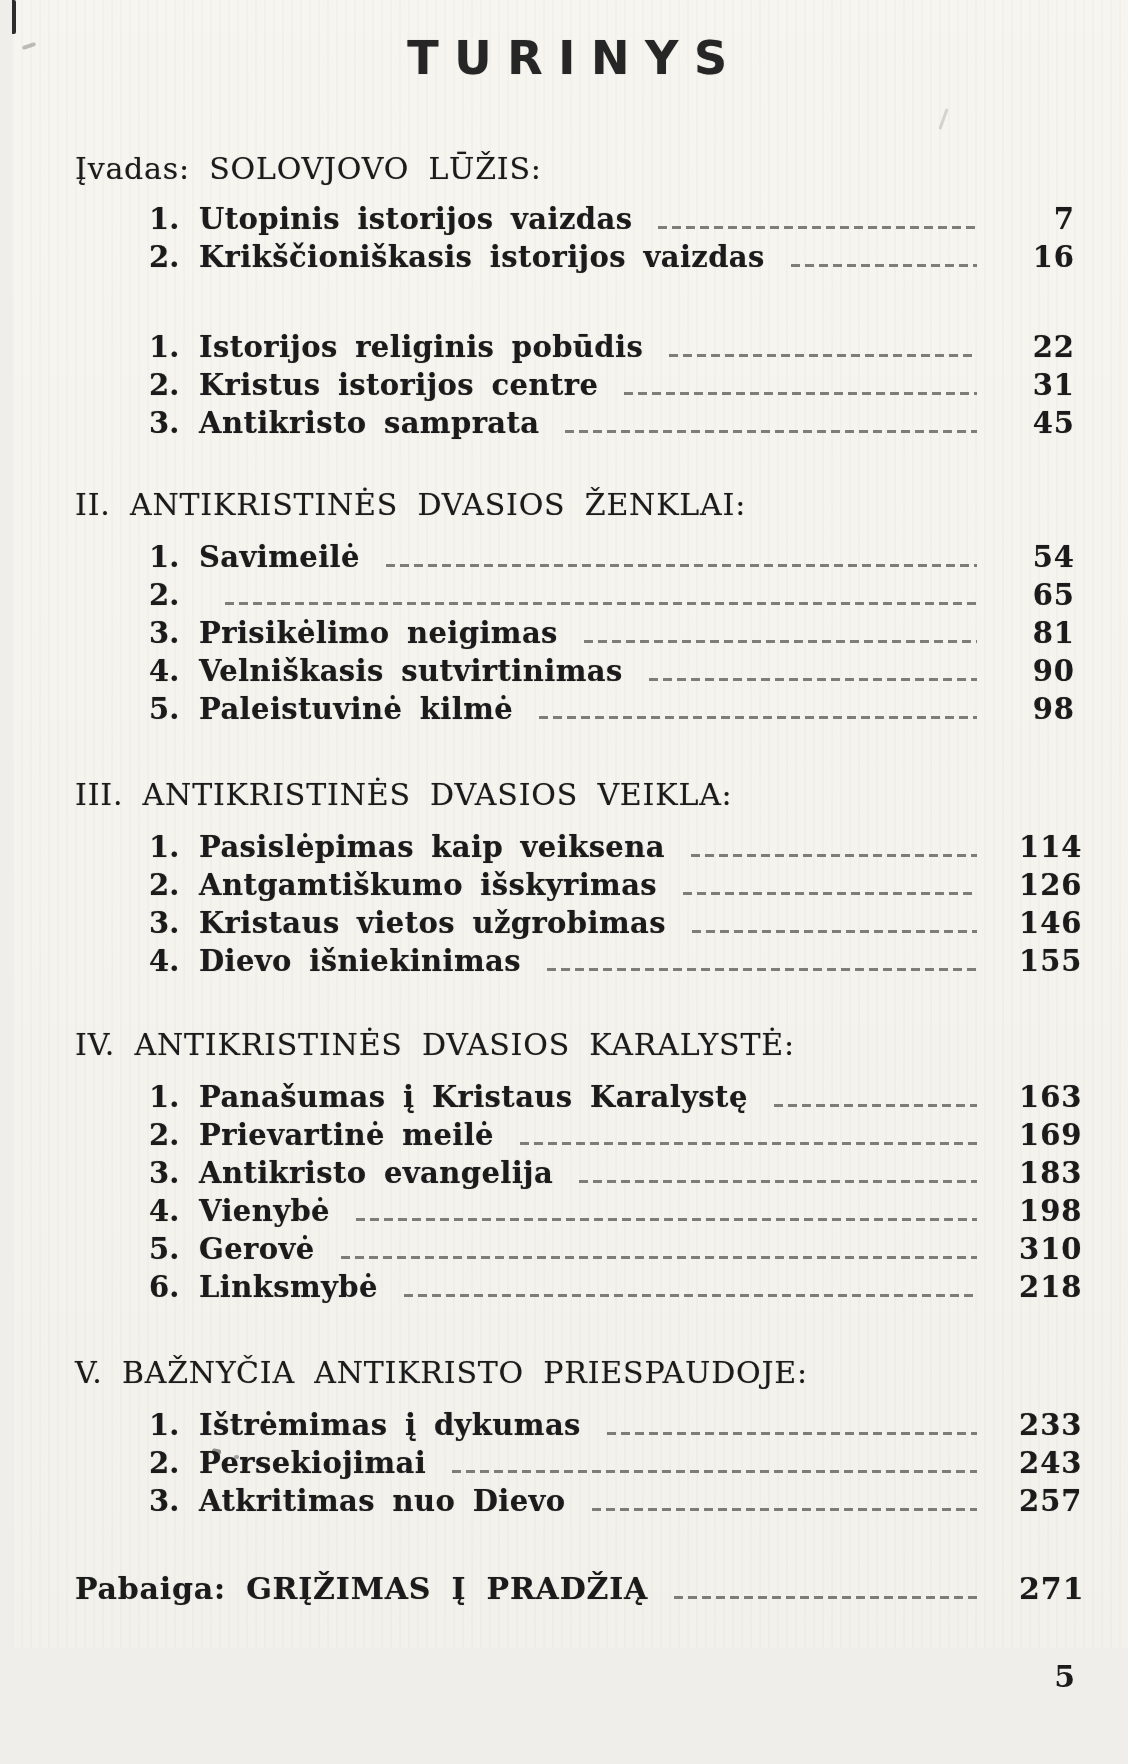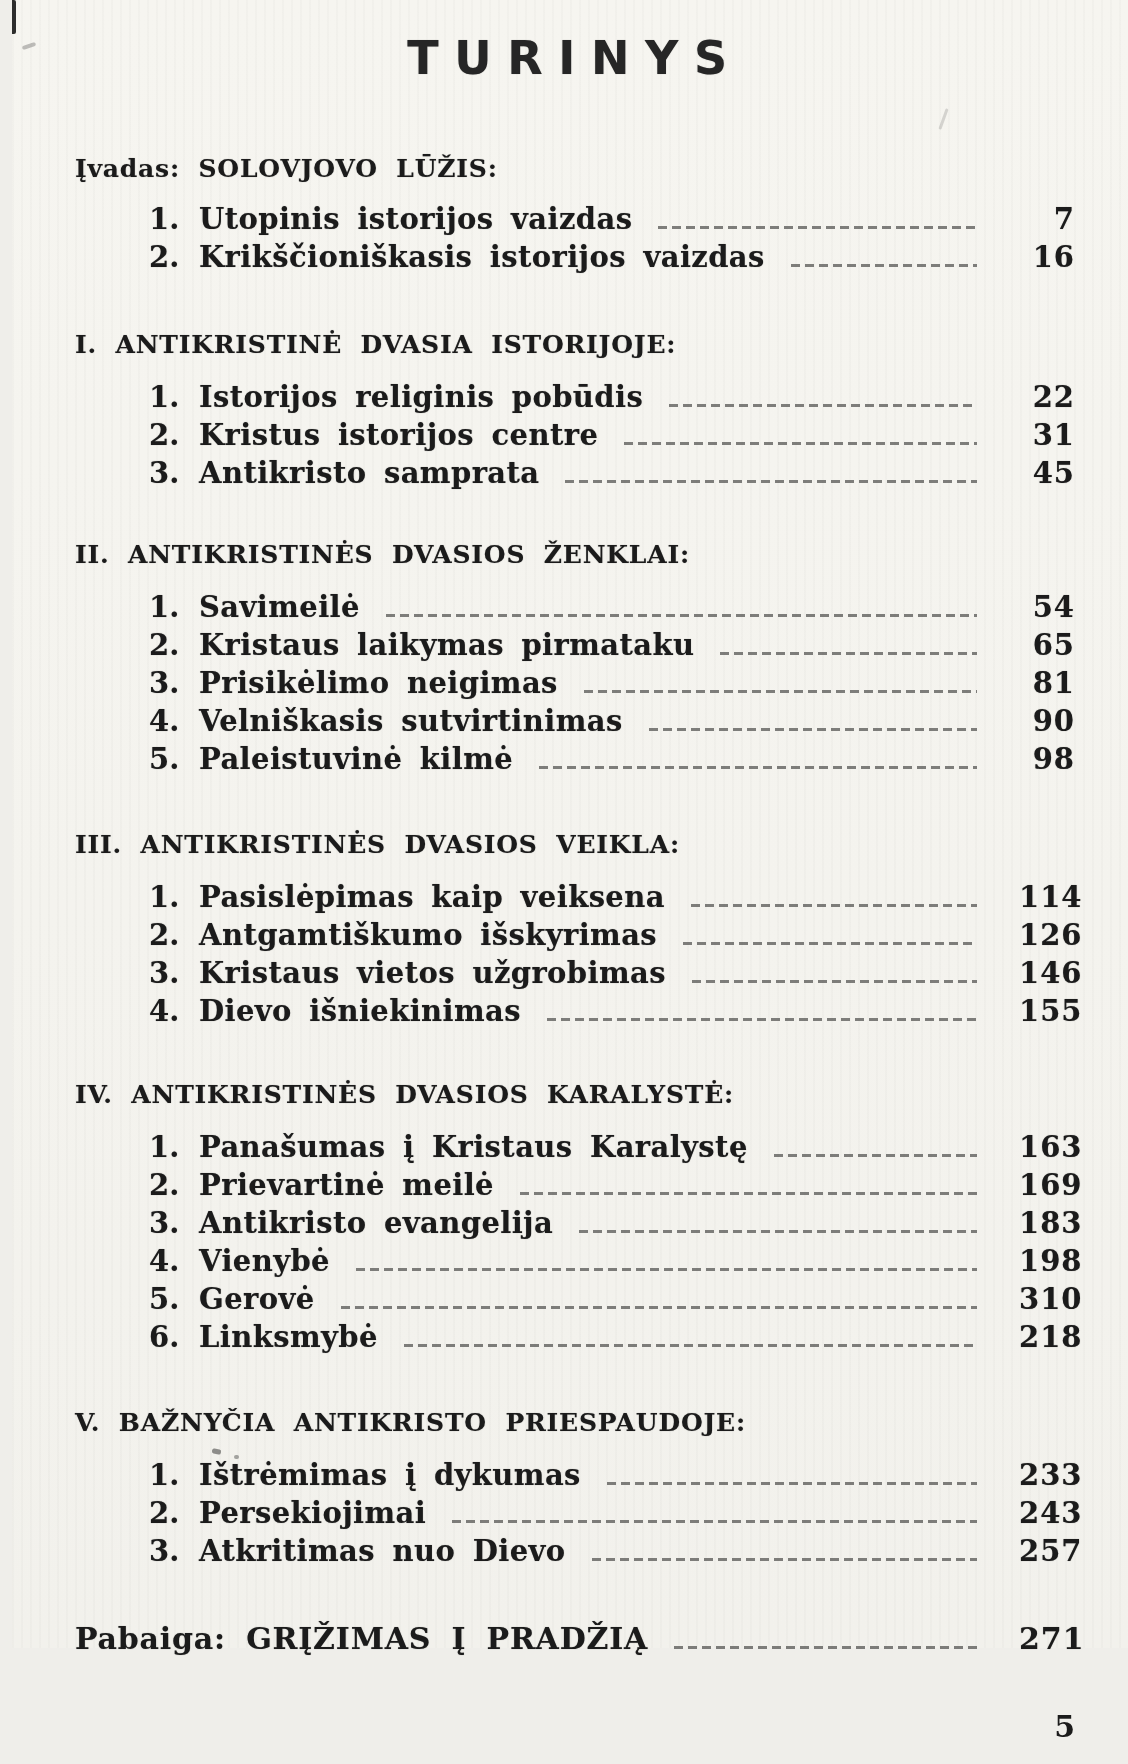--- a/index.html
+++ b/index.html
@@ -31,23 +31,23 @@
     text-shadow:0 0 1px rgba(30,30,30,0.35);
   }
   .section { margin-top:52px; }
   .section.intro   { margin-top:68px; }
   .section.sec2    { margin-top:46px; }
   .section.sec3    { margin-top:50px; }
   .section.sec4    { margin-top:48px; }
   .section.sec5    { margin-top:50px; }
   .section.ending  { margin-top:50px; }
   .section-heading {
-    font-size:25px;
+    font-size:30px;
     line-height:34px;
-    font-weight:bold;
+    font-weight:normal;
     letter-spacing:0.8px;
     word-spacing:9px;
     text-shadow:0 0 1px rgba(20,20,20,0.4);
     white-space:nowrap;
   }
   .entries { margin-top:16px; padding-left:74px; }
   .section.intro .entries { margin-top:14px; }
   .entry-row {
     display:flex;
     align-items:baseline;
@@ -124,21 +124,20 @@
           </div>
           <div class="entry-row">
             <span class="entry-num">2.</span>
             <span class="entry-title">Krikščioniškasis istorijos vaizdas</span>
             <span class="leader"></span>
             <span class="entry-page">16</span>
           </div>
         </div>
       </div>
       <div class="section sec1">
-        <div class="section-heading">I. ANTIKRISTINĖ DVASIA ISTORIJOJE:</div>
         <div class="entries">
           <div class="entry-row">
             <span class="entry-num">1.</span>
             <span class="entry-title">Istorijos religinis pobūdis</span>
             <span class="leader"></span>
             <span class="entry-page">22</span>
           </div>
           <div class="entry-row">
             <span class="entry-num">2.</span>
             <span class="entry-title">Kristus istorijos centre</span>
@@ -157,21 +156,20 @@
         <div class="section-heading">II. ANTIKRISTINĖS DVASIOS ŽENKLAI:</div>
         <div class="entries">
           <div class="entry-row">
             <span class="entry-num">1.</span>
             <span class="entry-title">Savimeilė</span>
             <span class="leader"></span>
             <span class="entry-page">54</span>
           </div>
           <div class="entry-row">
             <span class="entry-num">2.</span>
-            <span class="entry-title">Kristaus laikymas pirmataku</span>
             <span class="leader"></span>
             <span class="entry-page">65</span>
           </div>
           <div class="entry-row">
             <span class="entry-num">3.</span>
             <span class="entry-title">Prisikėlimo neigimas</span>
             <span class="leader"></span>
             <span class="entry-page">81</span>
           </div>
           <div class="entry-row">

